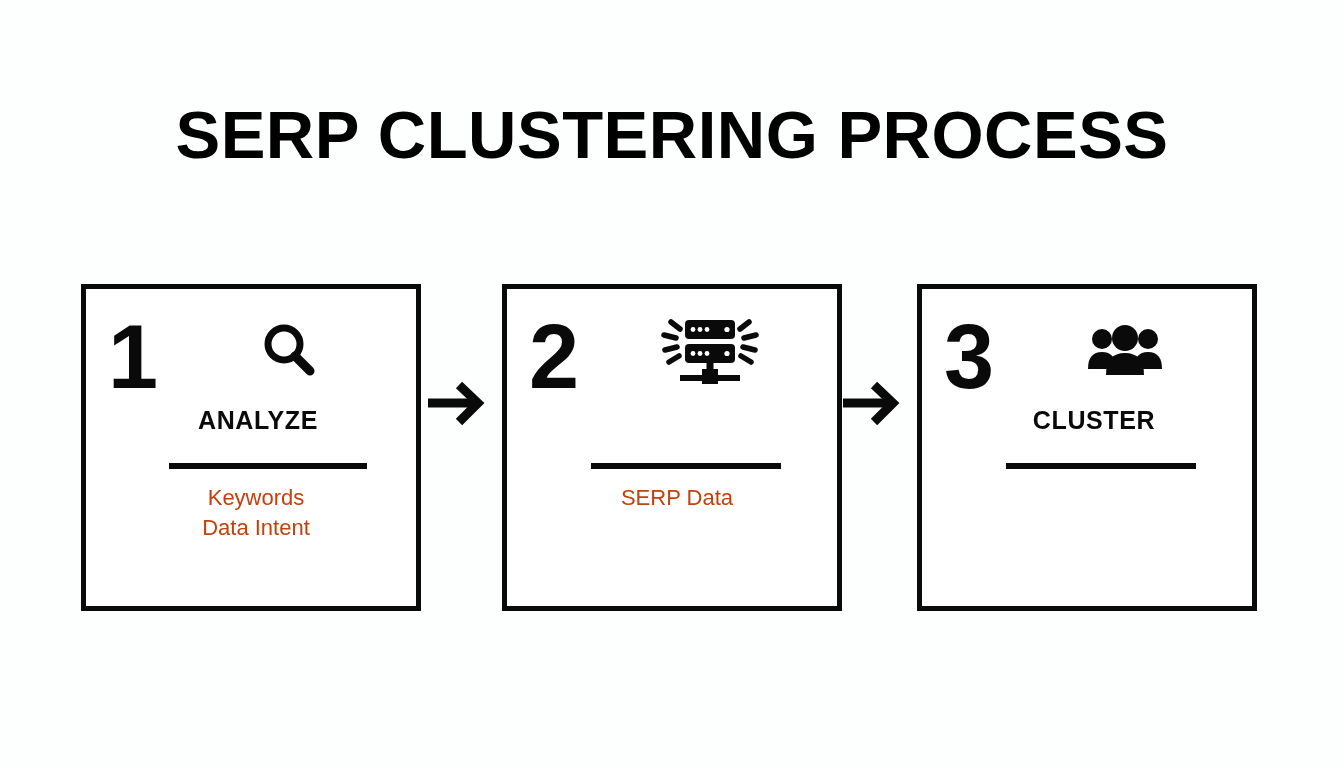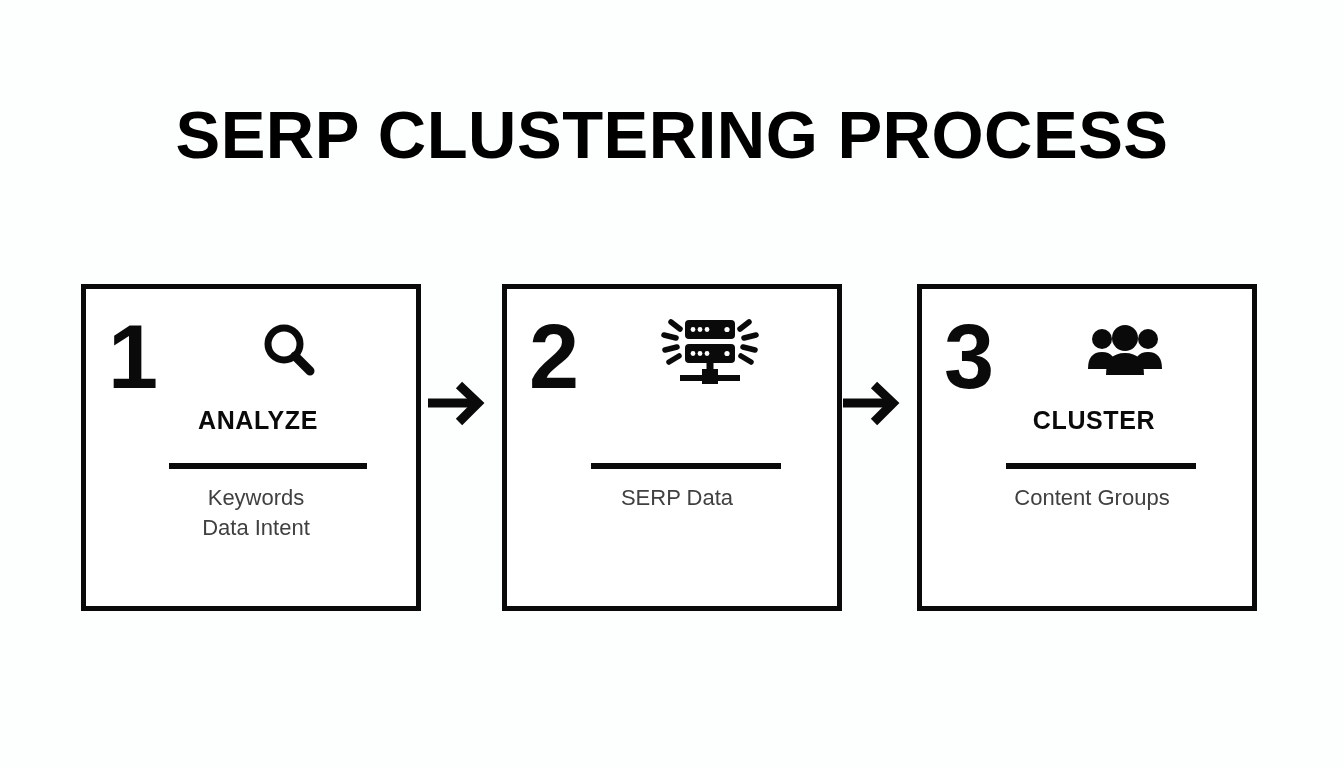--- a/index.html
+++ b/index.html
@@ -103,21 +103,21 @@
 
   .step-sub {
     position: absolute;
     left: 30px;
     top: 194px;
     width: 280px;
     text-align: center;
     font-family: "Liberation Sans", sans-serif;
     font-weight: normal;
     font-size: 22px;
-    color: #404040;
+    color: #c2410c;
     line-height: 1.38;
   }
   .step-sub div { white-space: nowrap; }
 
   
   .arrow {
     position: absolute;
     top: 92px;
     width: 62px;
     height: 54px;
@@ -226,18 +226,15 @@
         <path d="M48 44 Q48 27 62 27 Q76 27 76 44 Z" fill="#0a0a0a"></path>
 
         <circle cx="39" cy="13" r="13" fill="#0a0a0a"></circle>
         <path d="M20 50 Q20 28 39 28 Q58 28 58 50 Z" fill="#0a0a0a"></path>
       </svg>
     </div>
 
     <div class="step-title">CLUSTER</div>
     <div class="rule"></div>
 
-    <div class="step-sub">
-      <div>Content Groups</div>
-    </div>
   </div>
 
 </div>
 
 </body></html>

